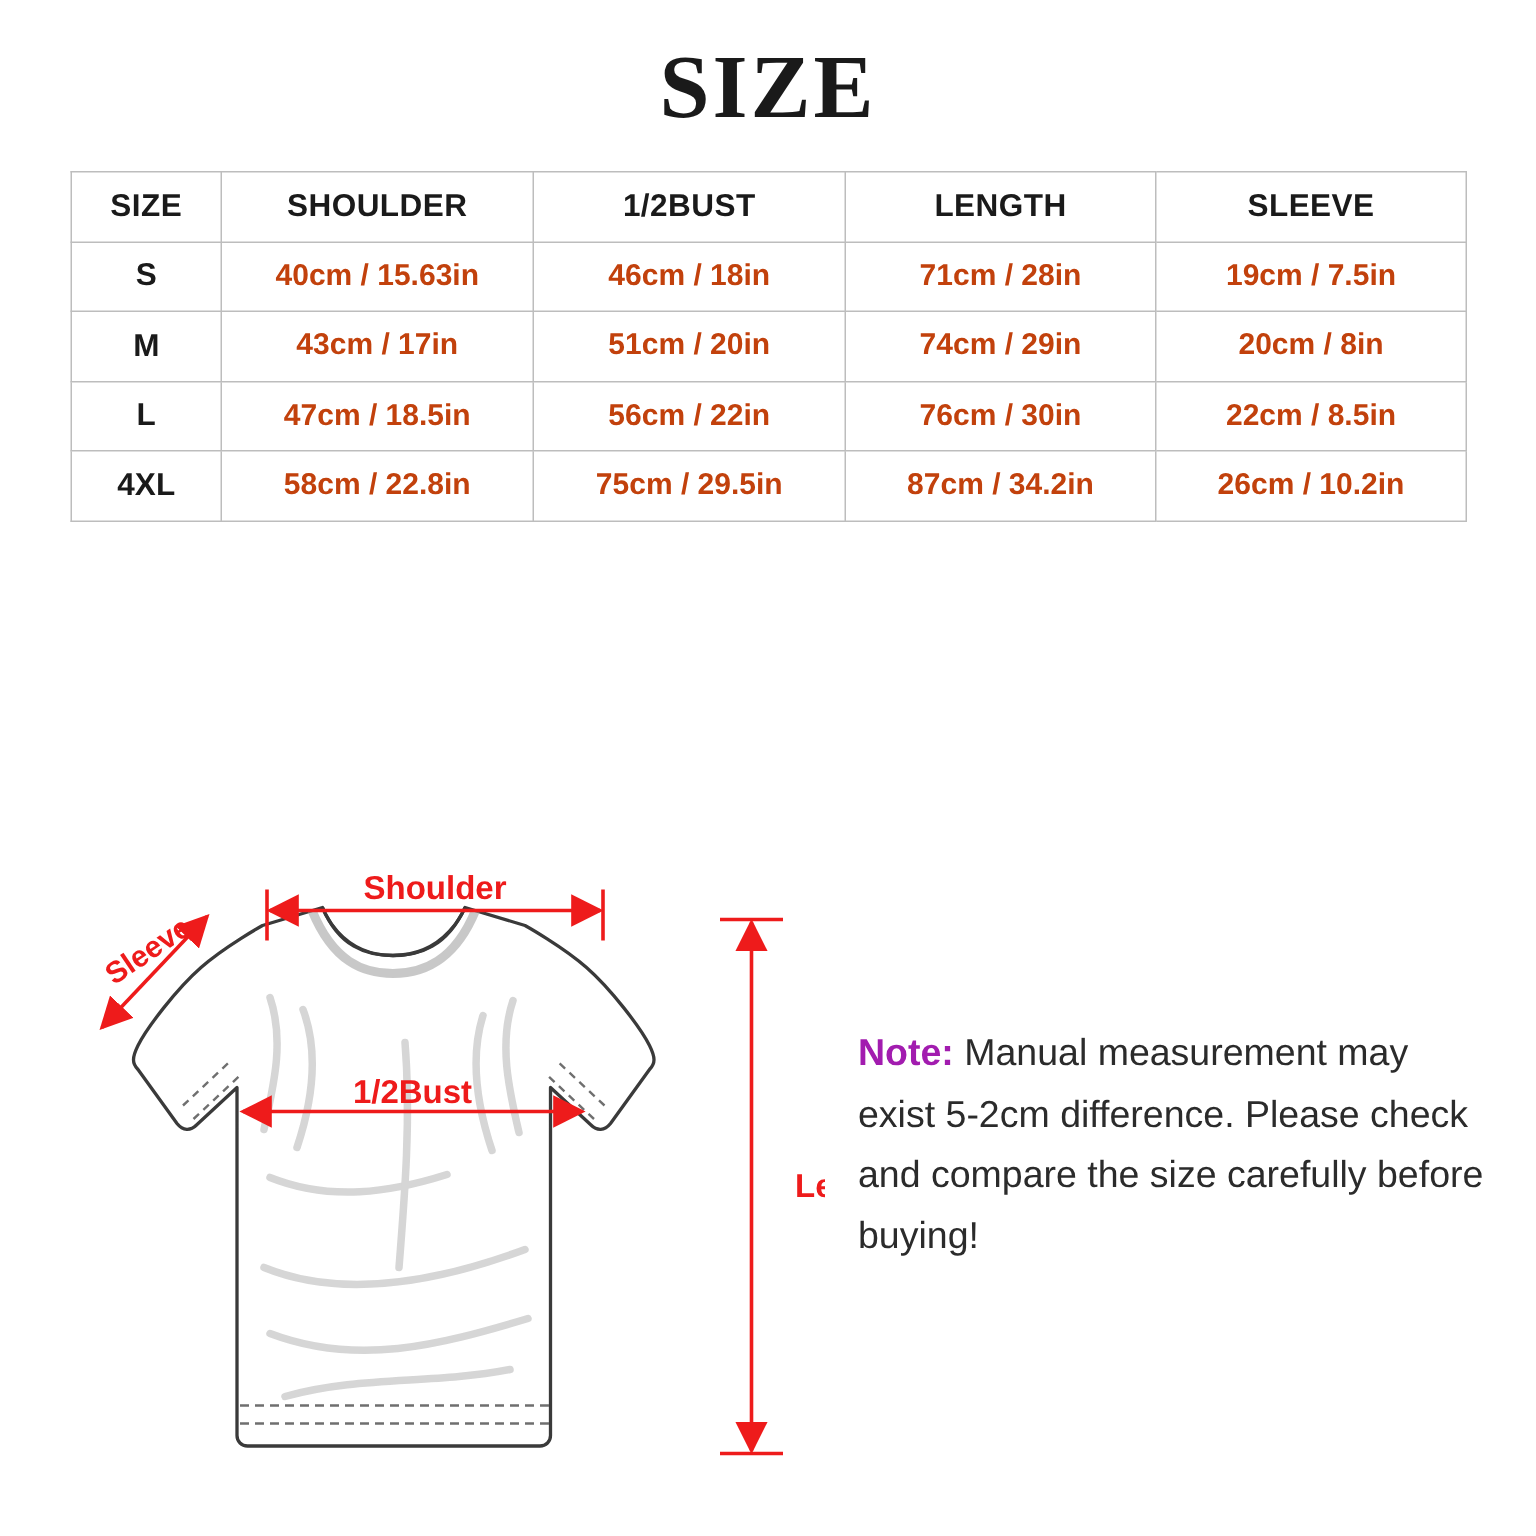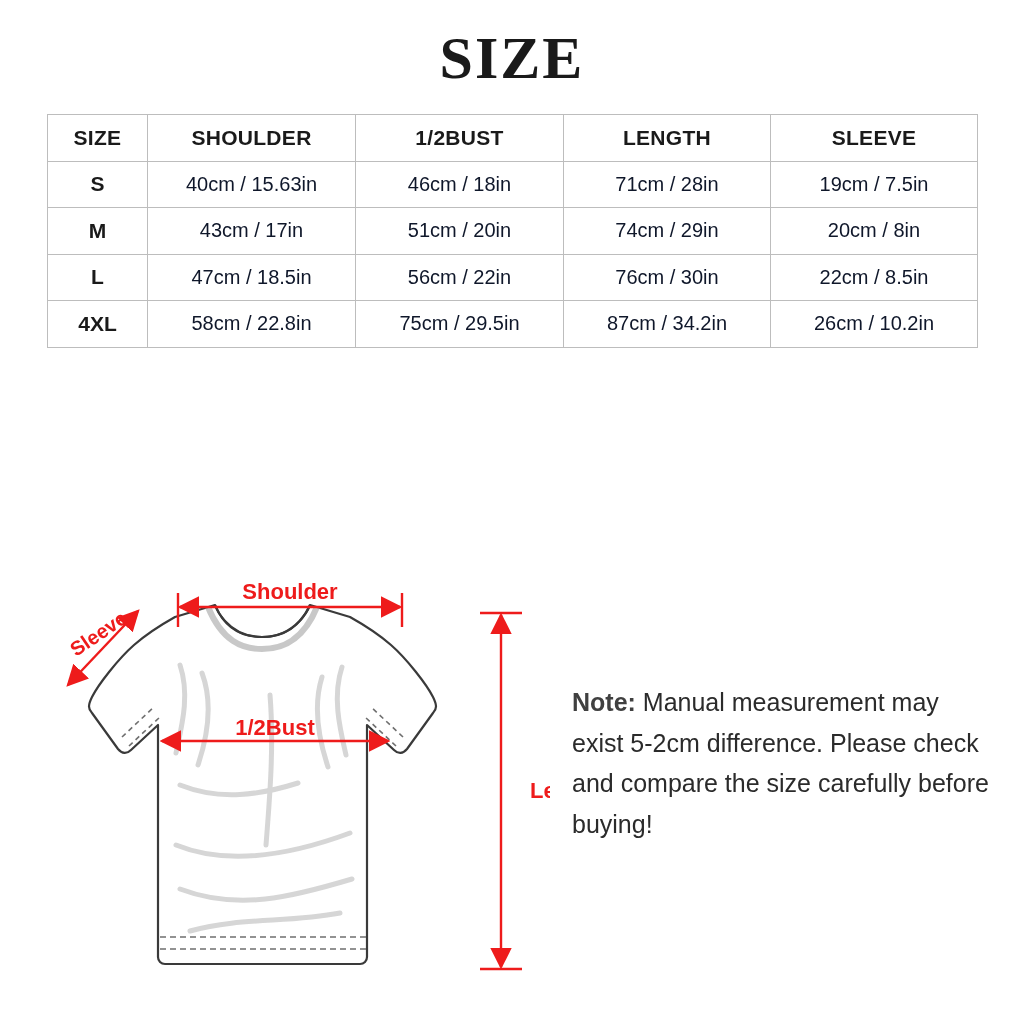--- a/index.html
+++ b/index.html
@@ -47,22 +47,22 @@
     padding: 0;
   }
   #size-table thead th {
     font-size: 21px;
     font-weight: 700;
     color: #1a1a1a;
     letter-spacing: 0.3px;
   }
   #size-table tbody td {
     font-size: 20px;
-    color: #0f172a;
-    font-weight: 400;
+    color: #c2410c;
+    font-weight: 700;
   }
   #size-table tbody td.size-col {
     font-weight: 700;
     color: #1a1a1a;
     font-size: 21px;
   }
   col.c0 { width: 100px; }
   col.c1 { width: 208px; }
   col.c2 { width: 208px; }
   col.c3 { width: 207px; }
@@ -83,21 +83,21 @@
     position: absolute;
     top: 682px;
     left: 572px;
     width: 420px;
     font-size: 25px;
     line-height: 1.62;
     color: #2b2b2b;
   }
   #note .note-label {
     font-weight: 700;
-    color: #404040;
+    color: #a21caf;
   }
 </style>
 </head>
 <body>
 
 <div id="title">SIZE</div>
 
 <table id="size-table">
   <colgroup>
     <col class="c0">

